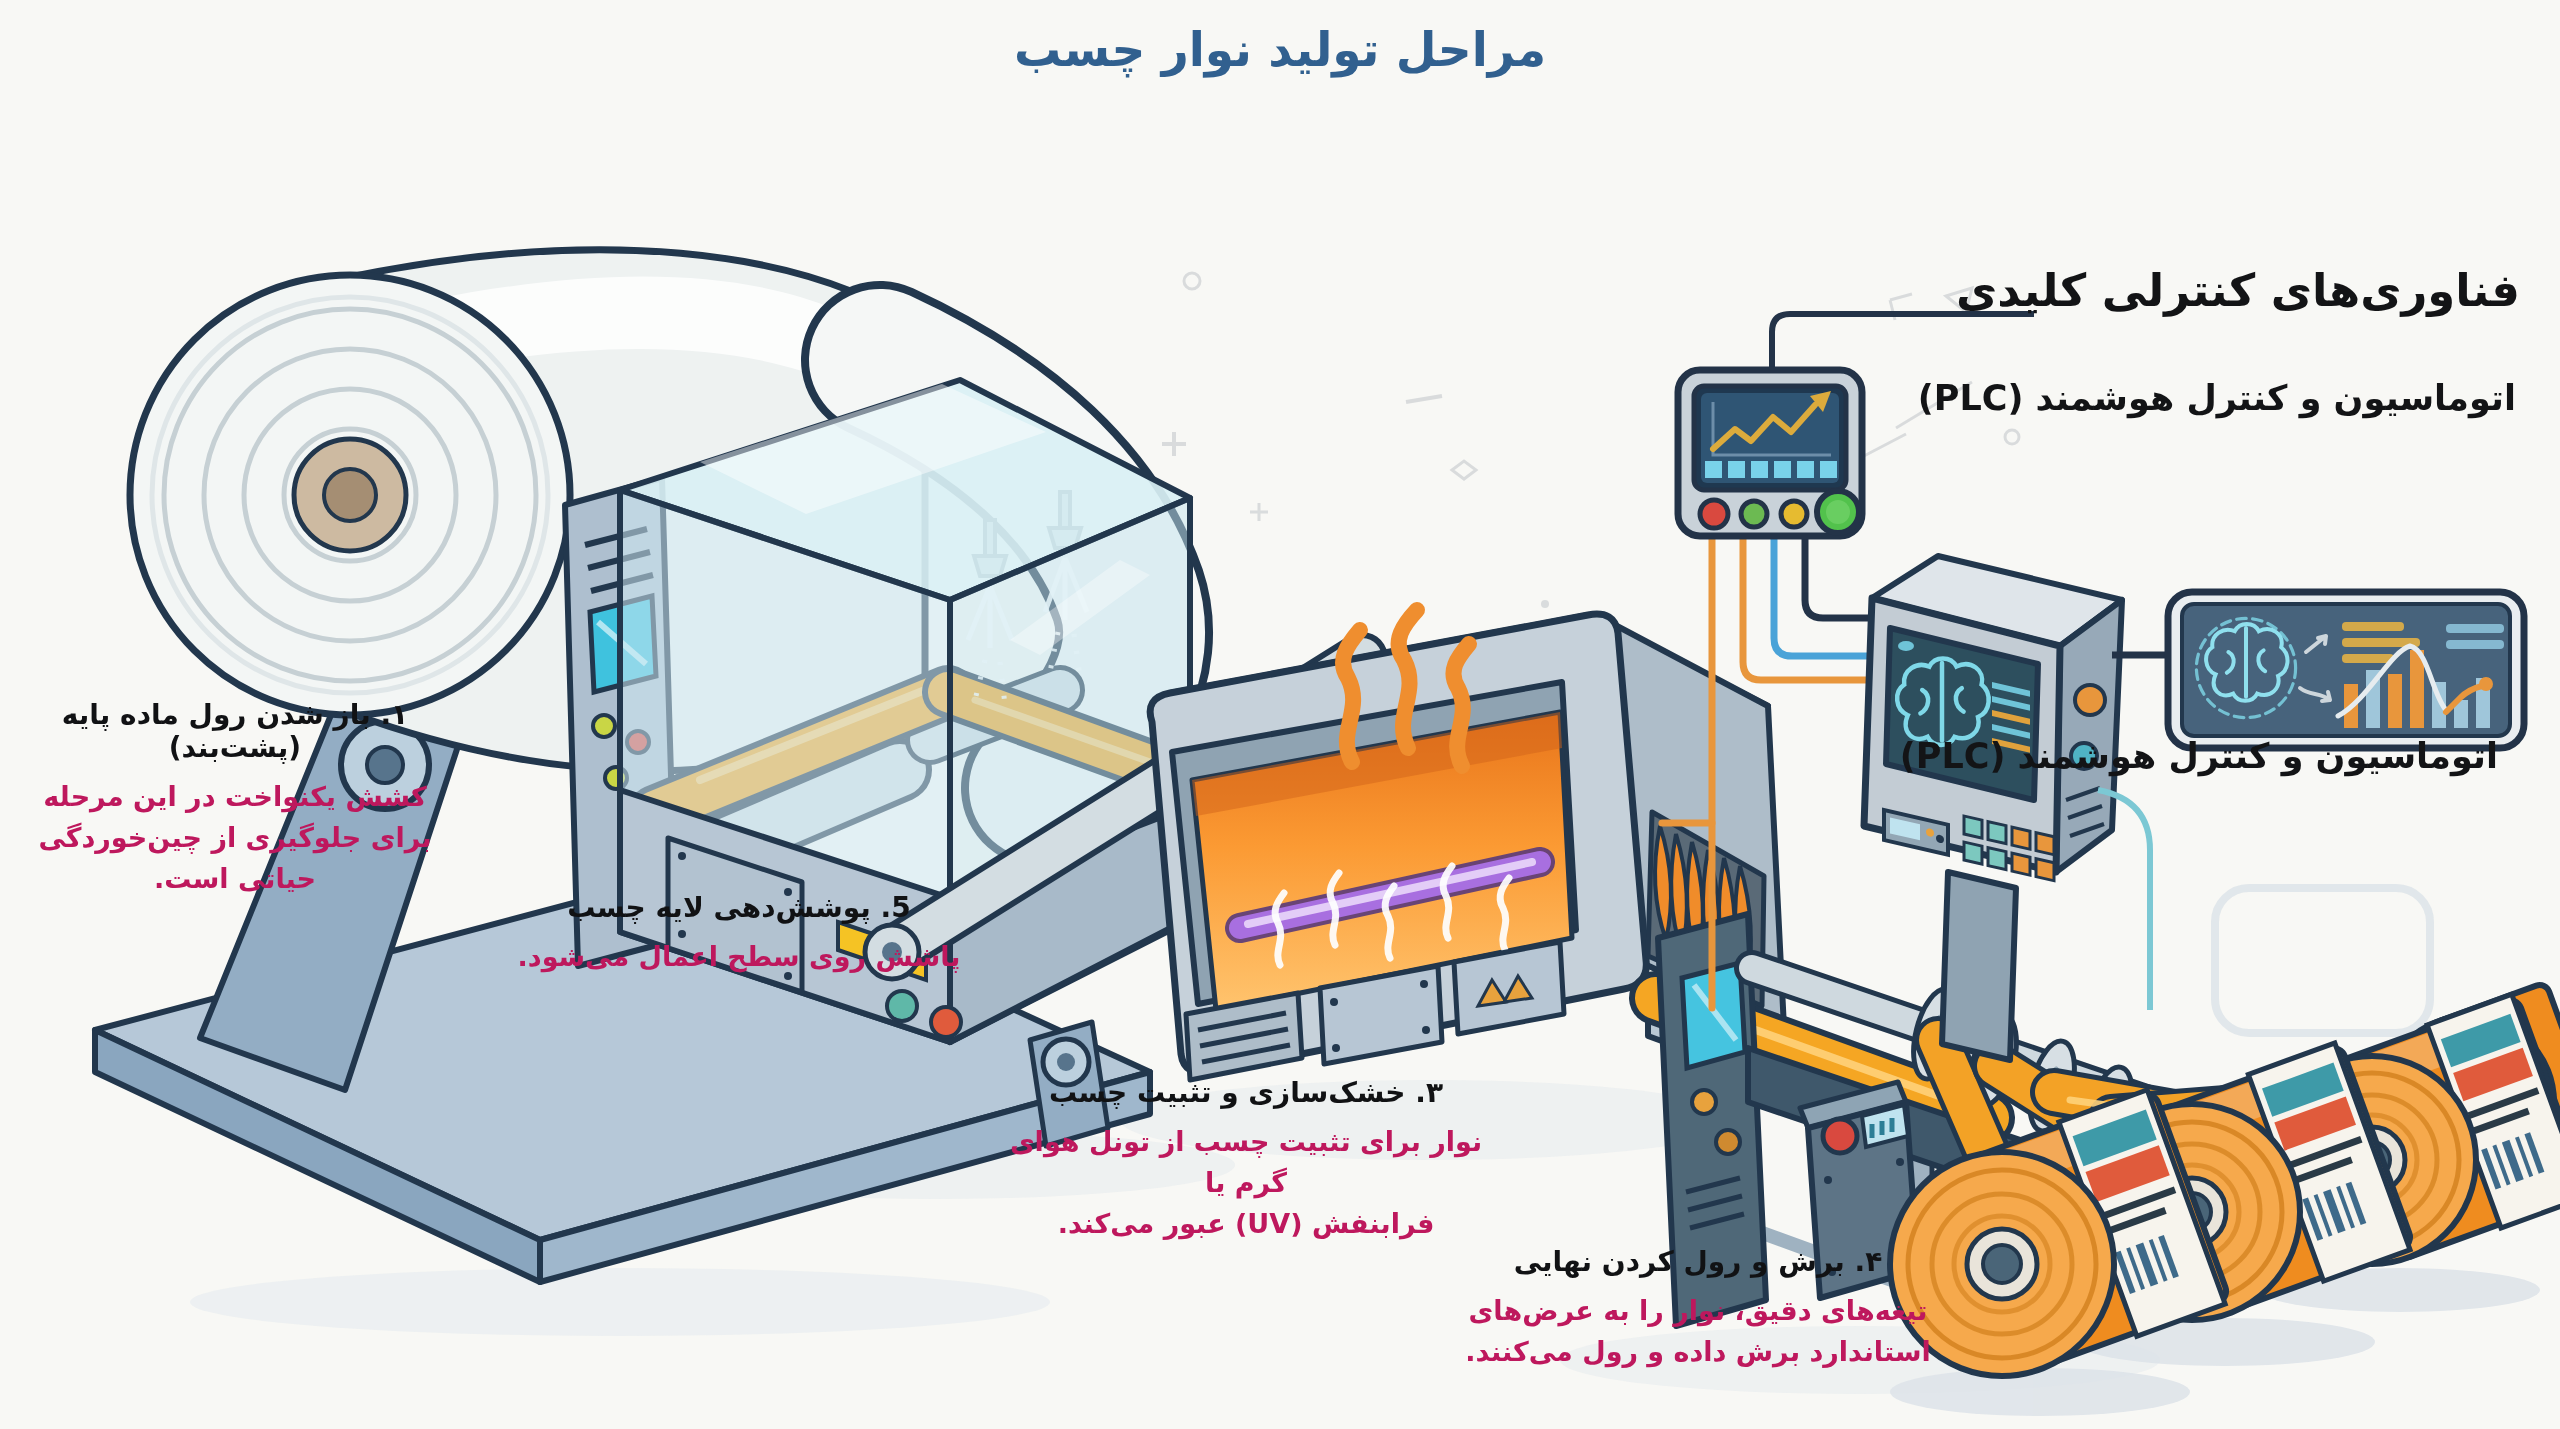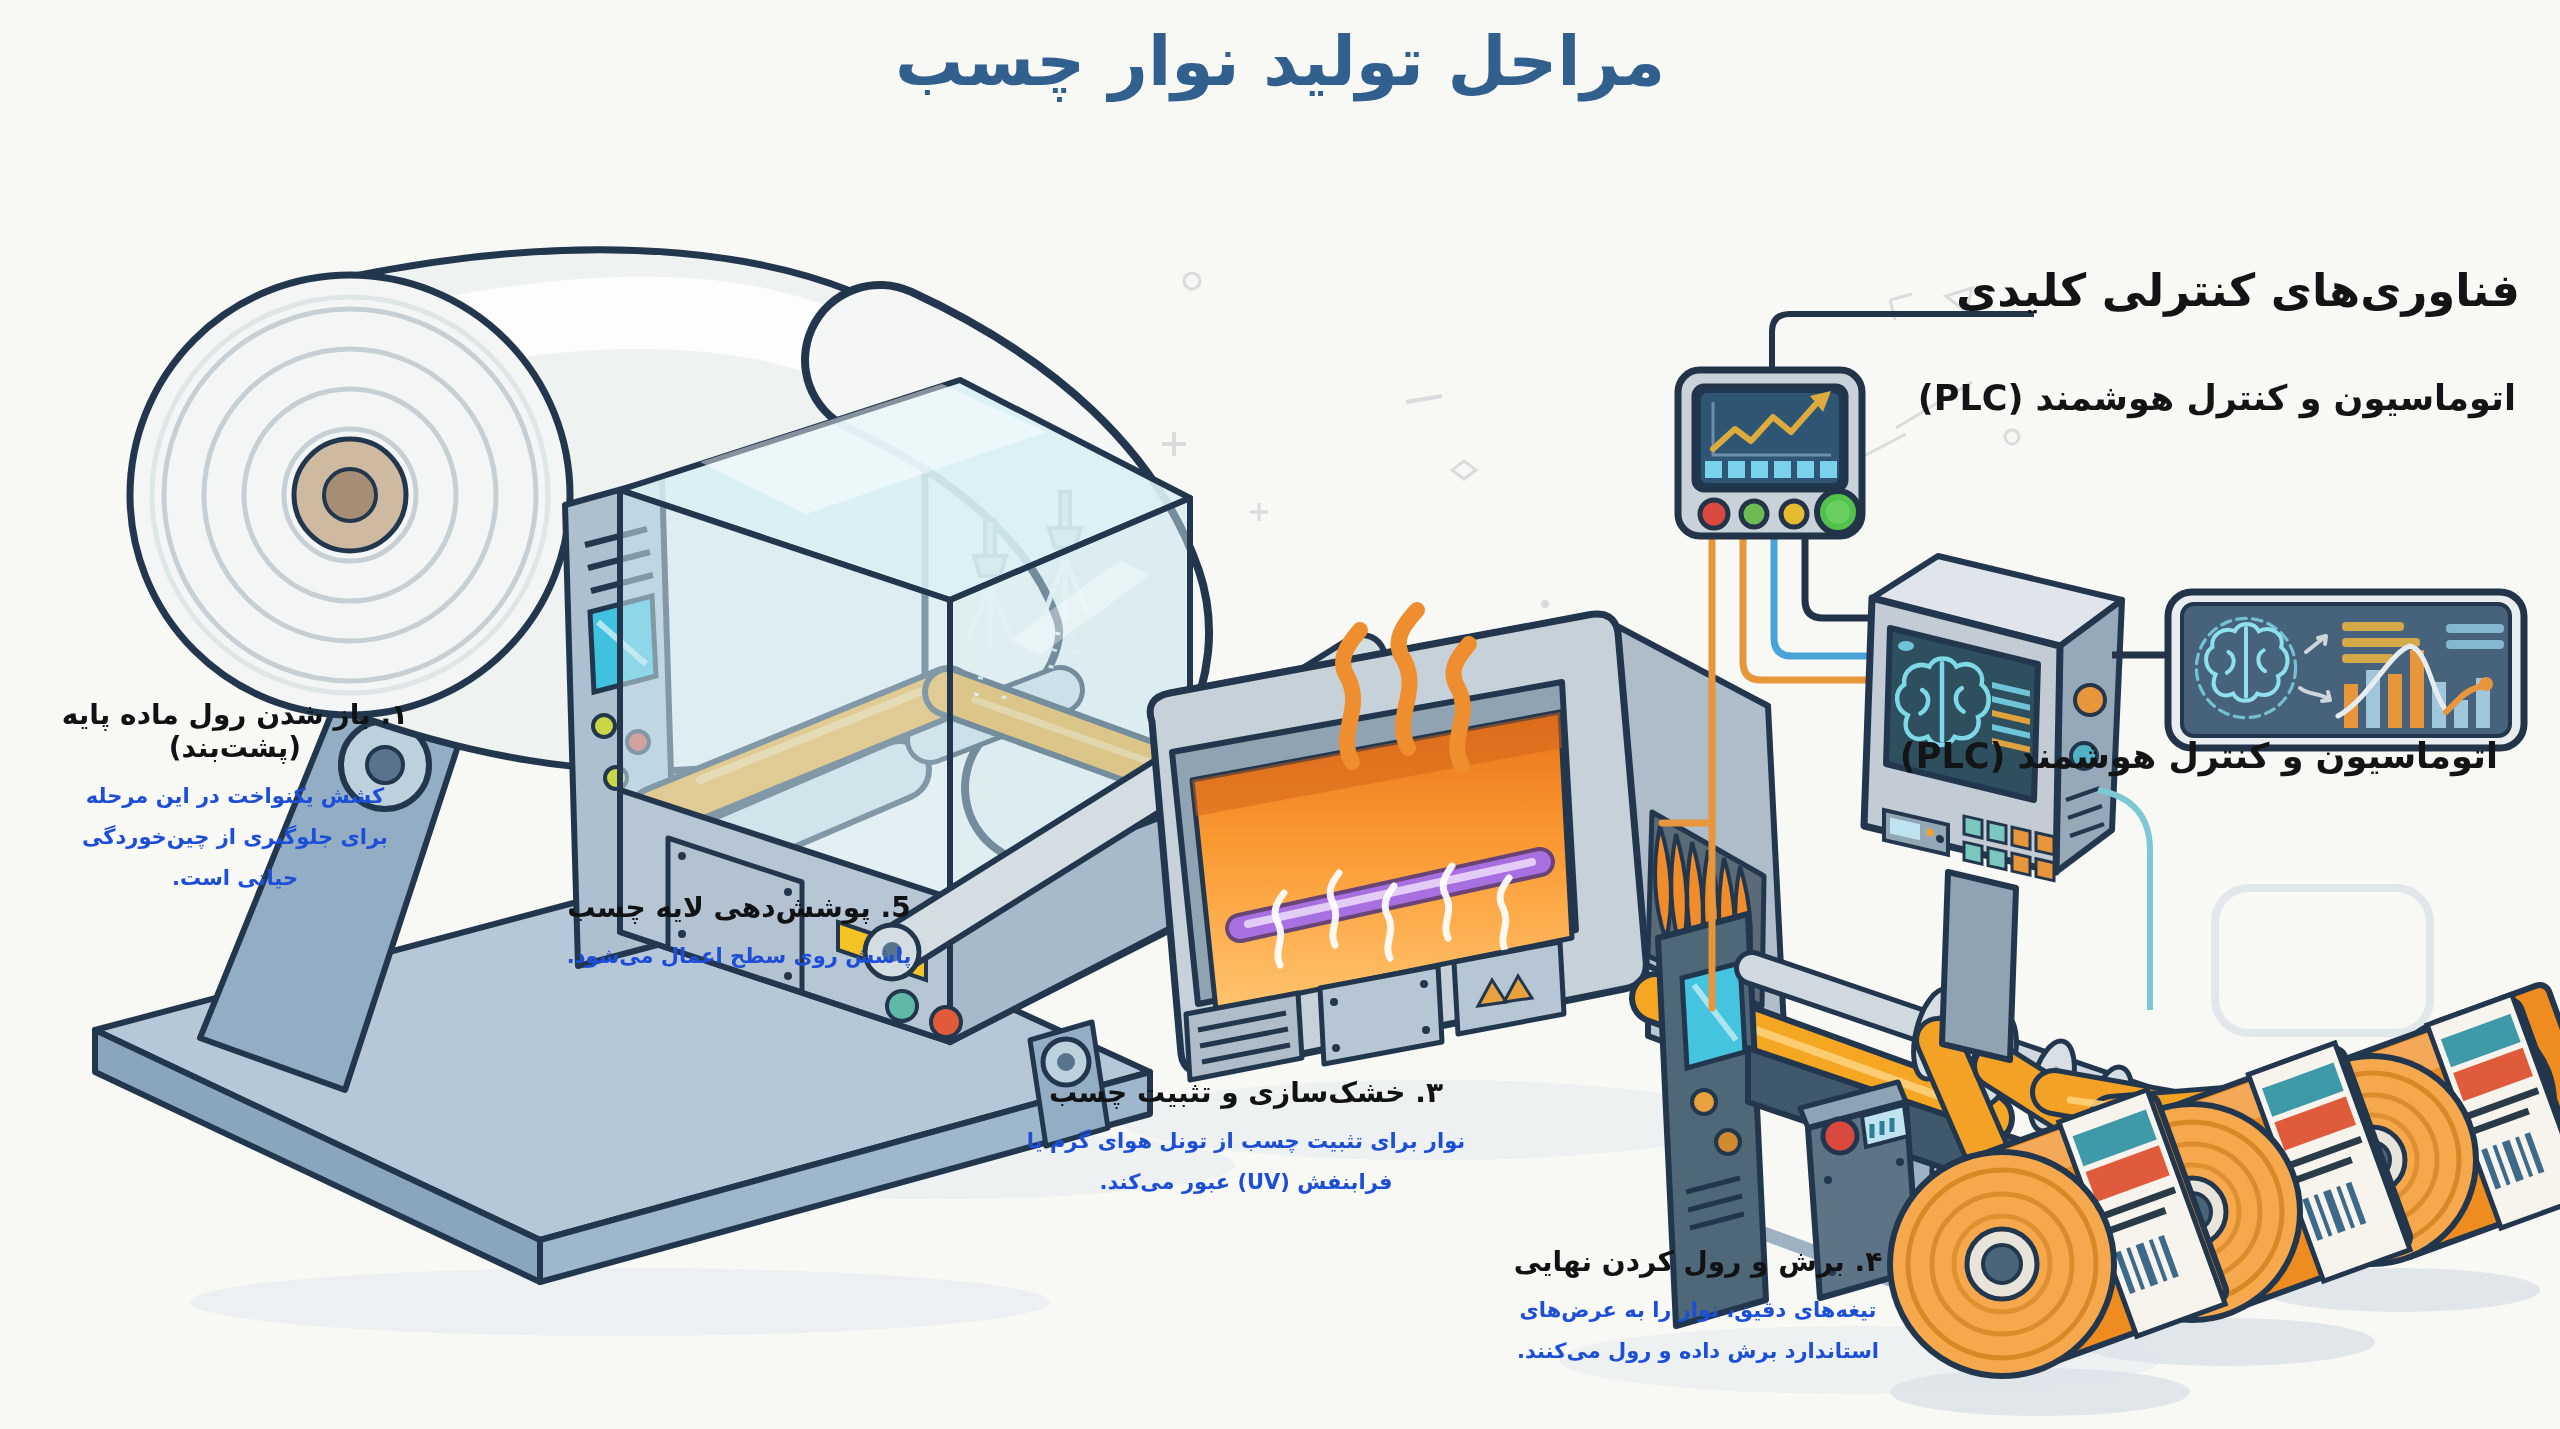--- a/index.html
+++ b/index.html
@@ -1,23 +1,23 @@
 <!DOCTYPE html>
 <html lang="fa"><head>
 <meta charset="utf-8">
 <style>
   html,body{margin:0;padding:0;background:#f7f8f5;}
   .stage{position:relative;width:2560px;height:1429px;background:#f8f8f5;overflow:hidden;
          font-family:"DejaVu Sans",sans-serif;}
   .scene{position:absolute;left:0;top:0;width:2560px;height:1429px;}
   .t-title{position:absolute;left:0;right:0;top:22px;text-align:center;
-           font-size:68px;font-weight:bold;color:#31608f;direction:rtl;}
+           font-size:47px;font-weight:bold;color:#31608f;direction:rtl;}
   .step{position:absolute;direction:rtl;text-align:center;color:#141517;}
   .s-head{font-size:28px;font-weight:bold;margin:0 0 12px 0;color:#111214;}
-  .s-line{font-size:21px;line-height:41px;font-weight:bold;color:#1d4ed8;}
+  .s-line{font-size:27px;line-height:41px;font-weight:bold;color:#be185d;}
   .rt{position:absolute;direction:rtl;text-align:right;color:#131416;}
   .r-head{font-size:45px;font-weight:bold;}
   .r-sub{font-size:35px;font-weight:bold;}
   .r-line{font-size:27px;line-height:39px;font-weight:bold;color:#232528;}
   #step1{left:2px;top:698px;width:466px;}
   #step2{left:500px;top:891px;width:478px;}
   #step3{left:996px;top:1076px;width:500px;}
   #step4{left:1448px;top:1245px;width:500px;}
   #ctHead{right:40px;top:264px;width:620px;}
   #p1sub{right:44px;top:378px;width:620px;}

